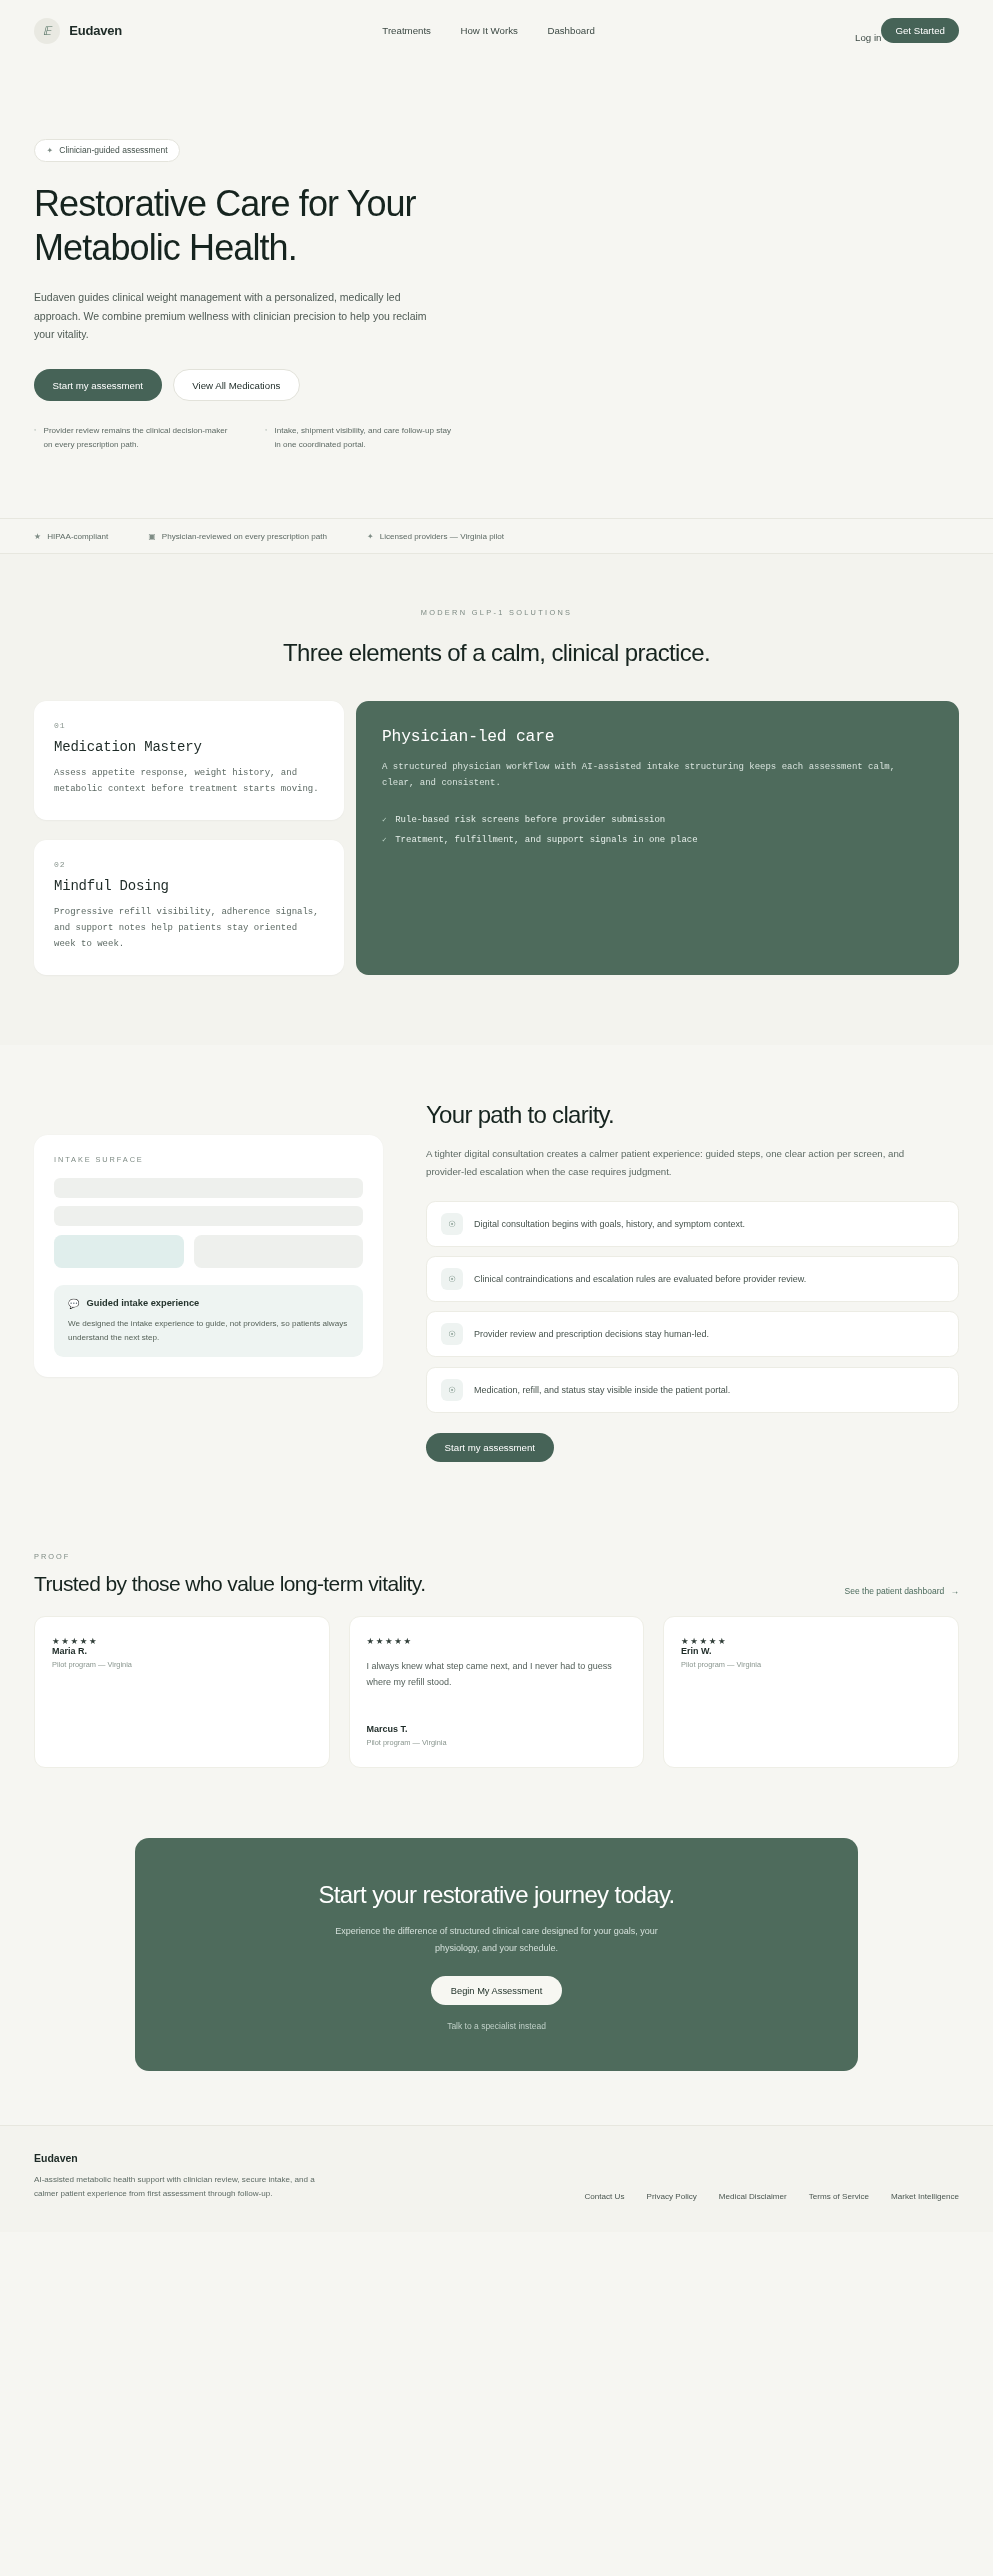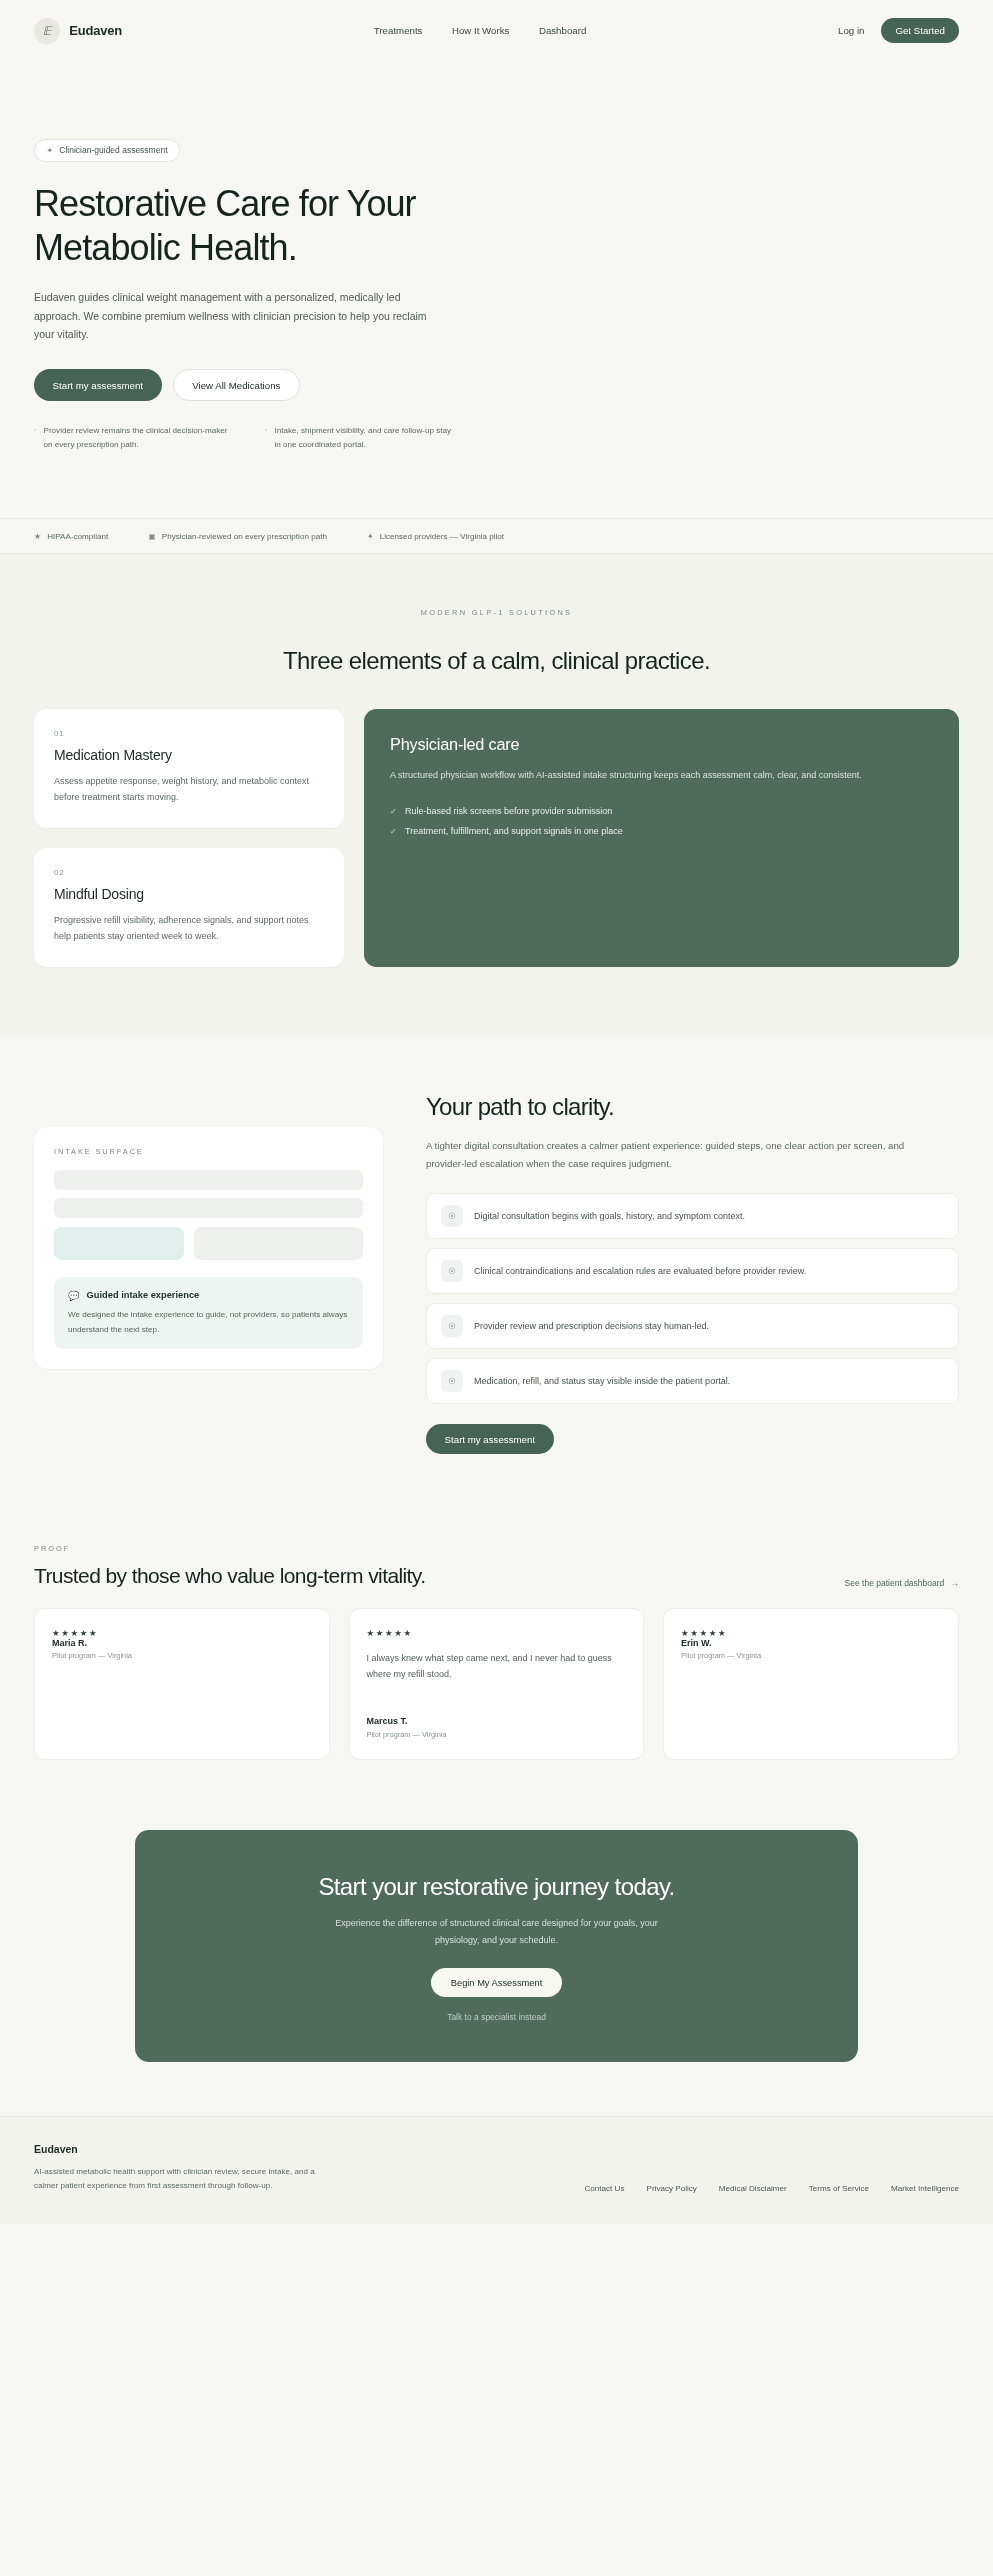--- a/index.html
+++ b/index.html
@@ -24,21 +24,21 @@
   .brand-mark {
     width: 26px; height: 26px; border-radius: 50%;
     background: #e9e9e2;
     display: flex; align-items: center; justify-content: center;
     color: #4c6b5d; font-size: 11.6px; font-style: italic;
     font-family: "Liberation Serif", serif;
   }
   .brand-name { font-size: 13px; font-weight: 600; letter-spacing: -0.2px; }
   .nav-links { display: flex; gap: 29.5px; margin: 0 auto; }
   .nav-link { font-size: 9.7px; color: #3d4a45; text-decoration: none; }
-  .nav-right { display: flex; align-items: center; gap: 17px; }
+  .nav-right { display: flex; align-items: flex-end; }
   .nav-login { font-size: 9.7px; color: #3d4a45; text-decoration: none; }
   .btn-pill {
     background: #466357; color: #fff; border: none;
     border-radius: 775px; padding: 7px 14px; font-size: 9.7px;
     font-family: inherit; cursor: pointer;
   }
 
   
   .hero { padding: 78px 34px 0 34px; }
   .chip {
@@ -89,25 +89,25 @@
   .trust-item { display: flex; align-items: center; gap: 6.2px; font-size: 8.1px; color: #5d6a64; }
   .trust-ico { font-size: 7.8px; color: #7e8c85; }
 
   
   .sec2 { background: #f3f3ee; padding: 54px 34px 70px 34px; }
   .eyebrow {
     text-align: center; font-size: 7.4px; letter-spacing: 2.3px;
     color: #7d8a83; text-transform: uppercase;
   }
   .sec2 h2 {
-    text-align: center; margin-top: 30px; font-size: 24px; font-weight: 400;
+    text-align: center; margin-top: 22px; font-size: 24px; font-weight: 400;
     letter-spacing: -0.6px; color: #16241f;
   }
   .grid2 {
-    margin-top: 34px; display: grid; grid-template-columns: 310px 1fr; gap: 20px;
+    margin-top: 34px; display: grid; grid-template-columns: 310px 1fr; gap: 12px; font-family: Liberation Mono, monospace;
   }
   .col-left { display: flex; flex-direction: column; gap: 20px; }
   .card-white {
     background: #fff; border-radius: 12.4px; padding: 20px 20px 23px 20px;
     box-shadow: 0 0.8px 1.6px rgba(0,0,0,0.04);
   }
   .card-num { font-size: 8.1px; color: #8a968f; letter-spacing: 0.8px; }
   .card-title { margin-top: 9.3px; font-size: 14px; font-weight: 400; letter-spacing: -0.2px; }
   .card-body { margin-top: 9.3px; font-size: 9px; line-height: 1.8; color: #5d6a64; }
   .card-green {

